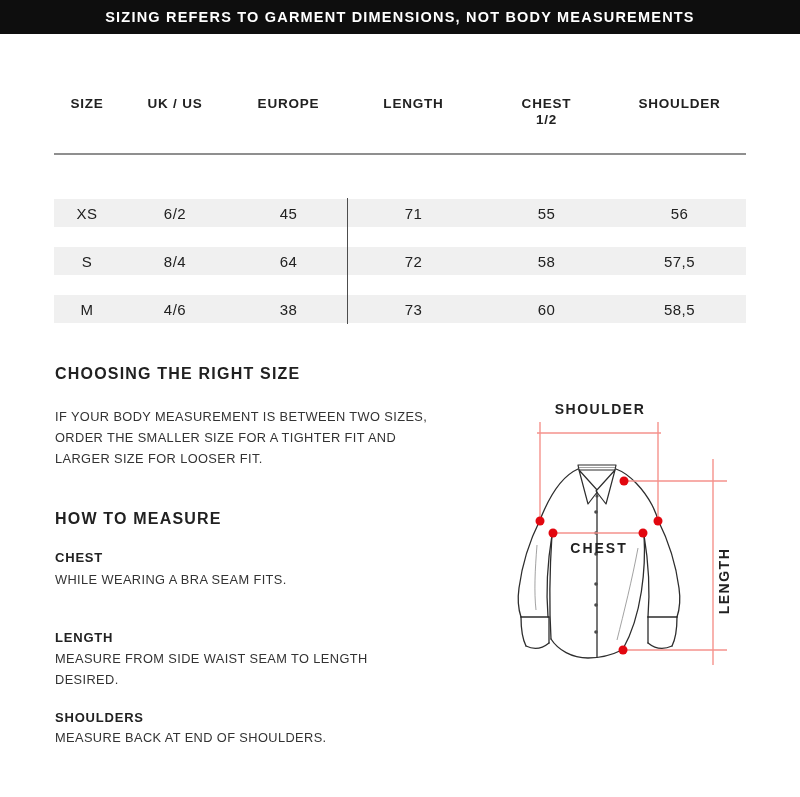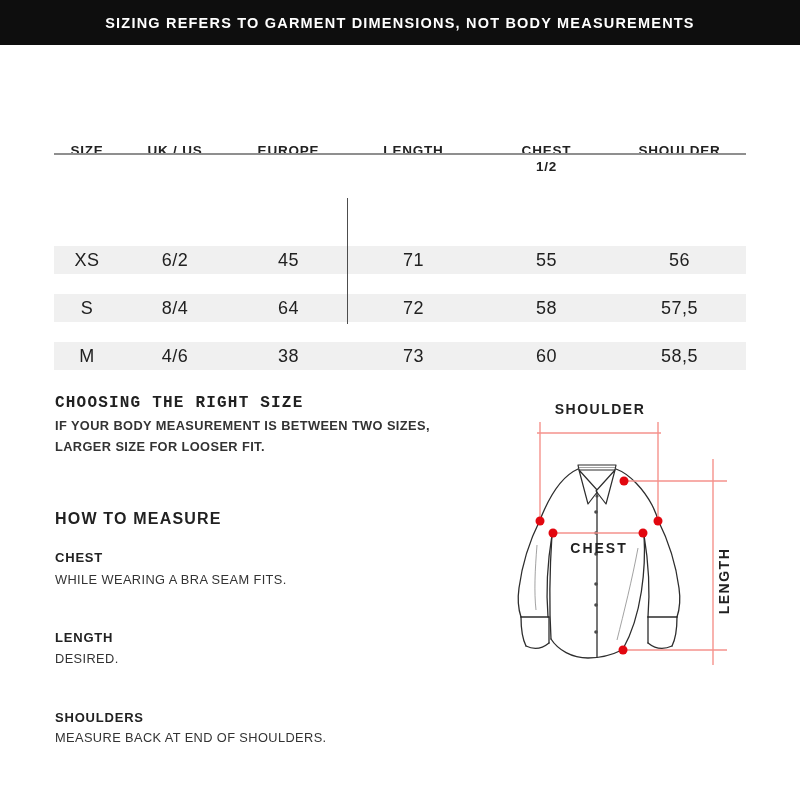--- a/index.html
+++ b/index.html
@@ -1,32 +1,32 @@
 <!DOCTYPE html>
 <html style="--banner_bg: #0e0e0e; --banner_text: #ffffff; --row_stripe: #f0f0f0; --rule: #8f8f8f; --divider: #4d4d4d; --text: #212121; --annotation_line: #f5928c; --annotation_dot: #e2070f; --shirt_outline: #2d2d2d;"><head>
 <meta charset="utf-8">
 <style>
   * { margin:0; padding:0; box-sizing:border-box; }
   html,body { width:800px; height:797px; background:#ffffff;
     font-family:"Liberation Sans", sans-serif; color:var(--text,#222);
     position:relative; overflow:hidden; }
 
-  .banner { position:absolute; left:0; top:0; width:800px; height:45px;
+  .banner { position:absolute; left:0; top:0; width:800px; height:34px;
     background:var(--banner_bg,#0e0e0e); display:flex; align-items:center; justify-content:center; }
   .banner-text { color:var(--banner_text,#fff); font-size:14.5px; font-weight:bold; letter-spacing:1.2px; }
 
   .size-table { position:absolute; left:54px; top:88px; width:692px; height:240px; }
-  .tgrid { display:grid; grid-template-columns:66px 110px 117px 133px 133px 133px; width:692px;margin-top:47px; }
+  .tgrid { display:grid; grid-template-columns:66px 110px 117px 133px 133px 133px; width:692px; }
   .thead { position:absolute; left:0; top:8px; }
   .th { text-align:center; font-weight:bold; font-size:13.5px; letter-spacing:0.8px; line-height:16px; }
   .th .sub { font-weight:bold; }
   .rule { position:absolute; left:0; top:65px; width:692px; height:2px; background:var(--rule,#8f8f8f); }
   .trow { position:absolute; left:0; height:28px; background:var(--row_stripe,#f0f0f0); align-items:center; }
   .trow.r0 { top:111px; } .trow.r1 { top:159px; } .trow.r2 { top:207px; }
-  .td { text-align:center; font-size:18px; letter-spacing:0.5px; }
+  .td { text-align:center; font-size:15px; letter-spacing:0.5px; }
   .vdivider { position:absolute; left:292.5px; top:110px; width:1.5px; height:126px; background:var(--divider,#4d4d4d); }
 
   .sec-title { position:absolute; left:55px; font-size:16px; font-weight:bold; letter-spacing:1.2px; color:var(--text,#222); }
   .body-block { position:absolute; left:55px; font-size:12.8px; letter-spacing:0.4px; color:#333; }
   .body-block .bl { height:21px; line-height:21px; white-space:nowrap; }
   .subhead { position:absolute; left:55px; font-size:13px; font-weight:bold; letter-spacing:0.8px; }
 
   .diagram-svg { position:absolute; left:440px; top:390px; width:320px; height:290px; }
   .shirt-line { fill:none; stroke:var(--shirt_outline,#2d2d2d); stroke-width:1.3; stroke-linecap:round; }
   .shirt-fill { fill:#ffffff; stroke:var(--shirt_outline,#2d2d2d); stroke-width:1.2; stroke-linejoin:round; }
@@ -99,35 +99,37 @@
     <div class="td">4/6</div>
     <div class="td">38</div>
     <div class="td">73</div>
     <div class="td">60</div>
     <div class="td">58,5</div>
   </div>
 
   <div class="vdivider"></div>
 </div>
 
-<div class="sec-title" style="top:394px;font-family:Liberation Mono, monospace;">CHOOSING THE RIGHT SIZE</div>
-<div class="body-block" style="top:415px;font-weight:bold;">
+<div class="sec-title" style="top:365px;">CHOOSING THE RIGHT SIZE</div>
+<div class="body-block" style="top:406px;">
   <div class="bl">IF YOUR BODY MEASUREMENT IS BETWEEN TWO SIZES,</div>
+  <div class="bl">ORDER THE SMALLER SIZE FOR A TIGHTER FIT AND</div>
   <div class="bl">LARGER SIZE FOR LOOSER FIT.</div>
 </div>
 
 <div class="sec-title" style="top:510px;text-align:right;">HOW TO MEASURE</div>
 
 <div class="subhead" style="top:550px;">CHEST</div>
 <div class="body-block" style="top:569px;">
   <div class="bl">WHILE WEARING A BRA SEAM FITS.</div>
 </div>
 
 <div class="subhead" style="top:630px;">LENGTH</div>
 <div class="body-block" style="top:648px;">
+  <div class="bl">MEASURE FROM SIDE WAIST SEAM TO LENGTH</div>
   <div class="bl">DESIRED.</div>
 </div>
 
 <div class="subhead" style="top:710px;">SHOULDERS</div>
 <div class="body-block" style="top:727px;text-align:right;">
   <div class="bl">MEASURE BACK AT END OF SHOULDERS.</div>
 </div>
 
 <svg class="diagram-svg" viewBox="440 390 320 290">
   <g>

